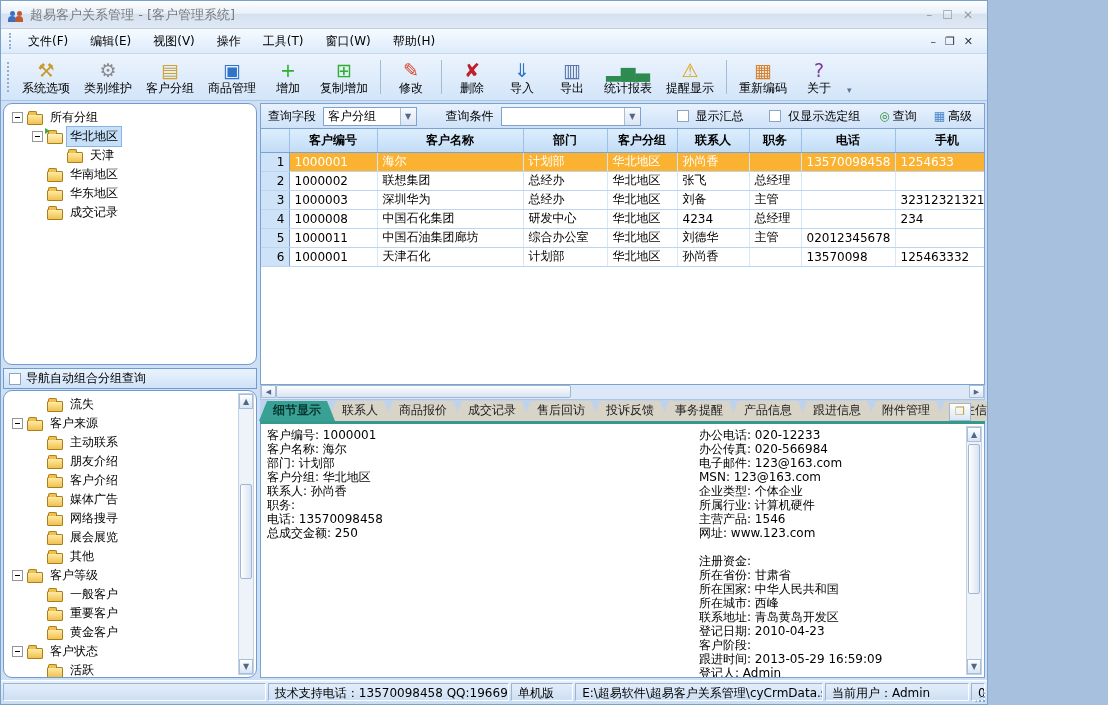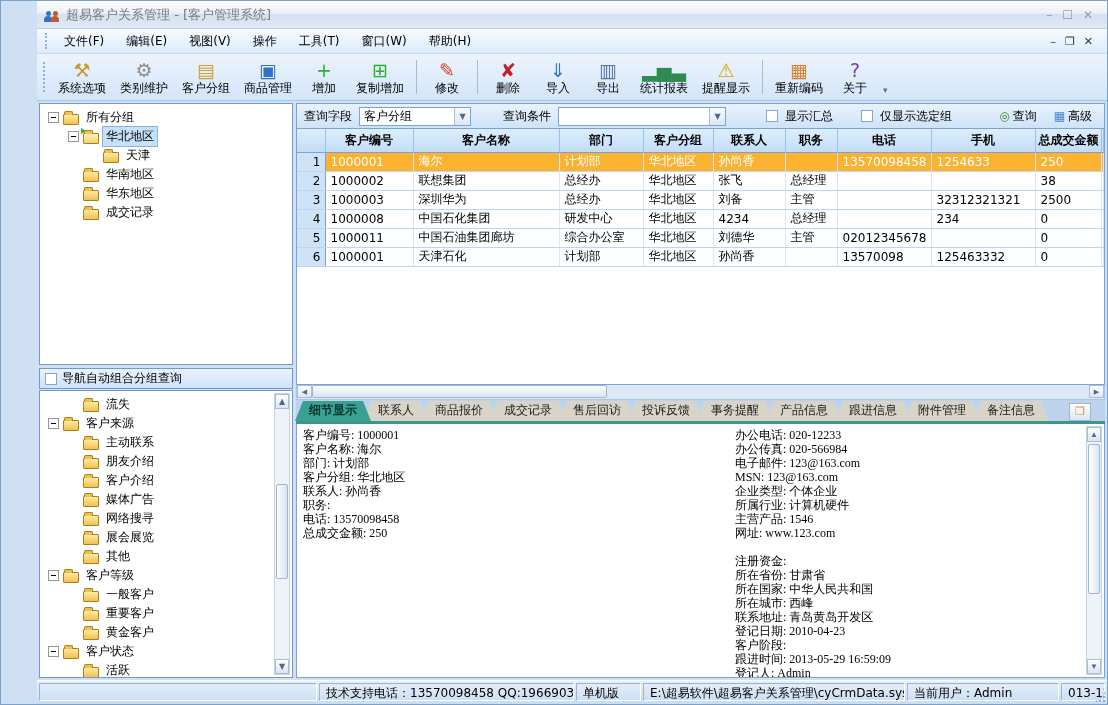--- a/index.html
+++ b/index.html
@@ -1,18 +1,18 @@
 <!DOCTYPE html>
 <html><head>
 <meta charset="utf-8">
 <style>
   * { box-sizing: border-box; margin:0; padding:0; }
   html,body { width:1108px; height:705px; }
   body { font-family:"DejaVu Sans","Liberation Sans",sans-serif; font-size:12px; background:#a7c0de; color:#000; }
-  .window { width:1108px; height:705px; border:1px solid #7aa1cc; background:#cfe0f5; display:flex; flex-direction:column; overflow:hidden;padding-left:36px; }
+  .window { width:988px; height:705px; border:1px solid #7aa1cc; background:#cfe0f5; display:flex; flex-direction:column; overflow:hidden; }
 
   
   .titlebar { height:28px; flex:none; background:linear-gradient(#fdfeff,#e9f0f9 45%,#d6e1ef 50%,#dfe9f6); display:flex; align-items:center; padding:0 6px; border-bottom:1px solid #c2cfdf; }
   .app-icon { width:18px; height:15px; position:relative; margin-right:5px; flex:none; }
   .person { position:absolute; bottom:0; width:8px; height:6px; border-radius:4px 4px 0 0; }
   .person::before { content:""; position:absolute; top:-5px; left:2px; width:5px; height:5px; border-radius:50%; background:inherit; }
   .p1 { left:1px; background:#3b6fc4; }
   .p2 { left:8px; background:#c05a35; }
   .title-text { color:#7a7a7a; font-size:13px; flex:1; white-space:nowrap; overflow:hidden; }
   .win-btns { display:flex; gap:10px; color:#9a9a9a; font-size:12px; padding-right:8px; }
@@ -30,21 +30,21 @@
   .tbtn .glyph { font-size:19px; line-height:22px; height:22px; }
   .tbtn .lbl { font-size:12px; line-height:15px; }
   .tbtn.sep { margin-left:11px; }
   .tbtn.sep::before { content:""; position:absolute; left:-6px; top:5px; bottom:5px; width:1px; background:#a4bbd6; }
   .tb-overflow { align-self:flex-end; color:#5a7396; font-size:9px; padding:0 3px 4px 3px; }
 
   
   .main { flex:1; display:flex; padding:2px; gap:3px; min-height:0; }
   .leftcol { width:254px; flex:none; display:flex; flex-direction:column; min-height:0; }
   .panel { background:#fff; border:1px solid #6f9bd2; }
-  .tree { padding:4px 2px; overflow:hidden; position:relative; font-size:12px; }
+  .tree { padding:4px 2px; overflow:hidden; position:relative; font-size:12px;border-radius:9px; }
   .tree1 { height:262px; flex:none; }
   .navhdr { height:21px; flex:none; margin-top:3px; background:linear-gradient(#eaf3fd,#cfe2f8); border:1px solid #6f9bd2; display:flex; align-items:center; gap:5px; padding:0 5px; }
   .tree2 { flex:1; margin-top:1px; min-height:0; }
   .tree2 .tree-inner { padding-right:18px; }
   .tree-item { display:flex; align-items:center; height:19px; padding-left:calc(6px + var(--lvl,0) * 20px); gap:4px; white-space:nowrap; }
   .ebox { width:11px; height:11px; border:1px solid #969696; background:#fff; position:relative; flex:none; visibility:hidden; }
   .ebox::after { content:""; position:absolute; left:2px; top:4px; width:5px; height:1px; background:#000; }
   .tree-item.expand .ebox { visibility:visible; }
   .folder { width:16px; height:11px; flex:none; position:relative; background:linear-gradient(#ffe9a4,#f1c14d); border:1px solid #a8801e; border-radius:1px; margin-top:3px; }
   .folder::before { content:""; position:absolute; top:-4px; left:0px; width:7px; height:3px; background:#f1c14d; border:1px solid #a8801e; border-bottom:none; border-radius:2px 2px 0 0; }
@@ -87,21 +87,21 @@
   .harr.l { left:0; } .harr.r { right:0; }
   .hthumb { position:absolute; left:15px; top:0; width:295px; height:13px; background:linear-gradient(#fdfdfd,#d8e4f4); border:1px solid #9fb6d4; border-radius:2px; }
 
   
   .tabsrow { height:24px; flex:none; background:#bdd3ed; border-bottom:3px solid #35998c; display:flex; align-items:flex-end; padding:0 0 0 6px; position:relative; }
   .tab { position:relative; height:20px; line-height:19px; padding:0 14px; background:#d8d4c8; clip-path:polygon(8px 0, calc(100% - 8px) 0, 100% 100%, 0 100%); margin-left:-7px; font-size:12px; white-space:nowrap; color:#1a1a1a; }
   .tab.active { background:#38a193; font-weight:bold; color:#06332d; z-index:2; }
   .tab-tool { position:absolute; right:14px; top:3px; width:22px; height:18px; background:linear-gradient(#fefefe,#dbe6f3); border:1px solid #9fb6d4; text-align:center; line-height:16px; font-size:11px; color:#c89b2a; }
 
   
-  .detail { flex:1; background:#fff; border:1px solid #7aa3d4; border-top:none; display:flex; padding:4px 2px 4px 6px; position:relative; min-height:0; overflow:hidden;font-family:Liberation Serif, serif; }
+  .detail { flex:1; background:#fff; border:1px solid #7aa3d4; border-top:none; display:flex; padding:4px 2px 4px 6px; position:relative; min-height:0; overflow:hidden; }
   .dcol { line-height:14px; font-size:12px; }
   .dcol.left { width:432px; flex:none; }
   .dcol.right { flex:1; padding-right:20px; }
   .dline { min-height:14px; white-space:nowrap; }
 
   
   .statusbar { height:24px; flex:none; background:linear-gradient(#e7f0fb,#c8dcf3); border-top:1px solid #fff; display:flex; align-items:stretch; padding:2px 2px 3px 2px; gap:2px; position:relative; }
   .seg { border:1px solid #9ab4d4; border-right-color:#fff; border-bottom-color:#fff; padding:1px 6px; line-height:16px; white-space:nowrap; overflow:hidden; font-size:12px; }
   .s1 { width:278px; } .s2 { width:255px; } .s3 { width:65px; } .s4 { width:262px; } .s5 { width:152px; } .s6 { flex:1; }
   .resize-grip { position:absolute; right:1px; bottom:1px; width:12px; height:12px;

